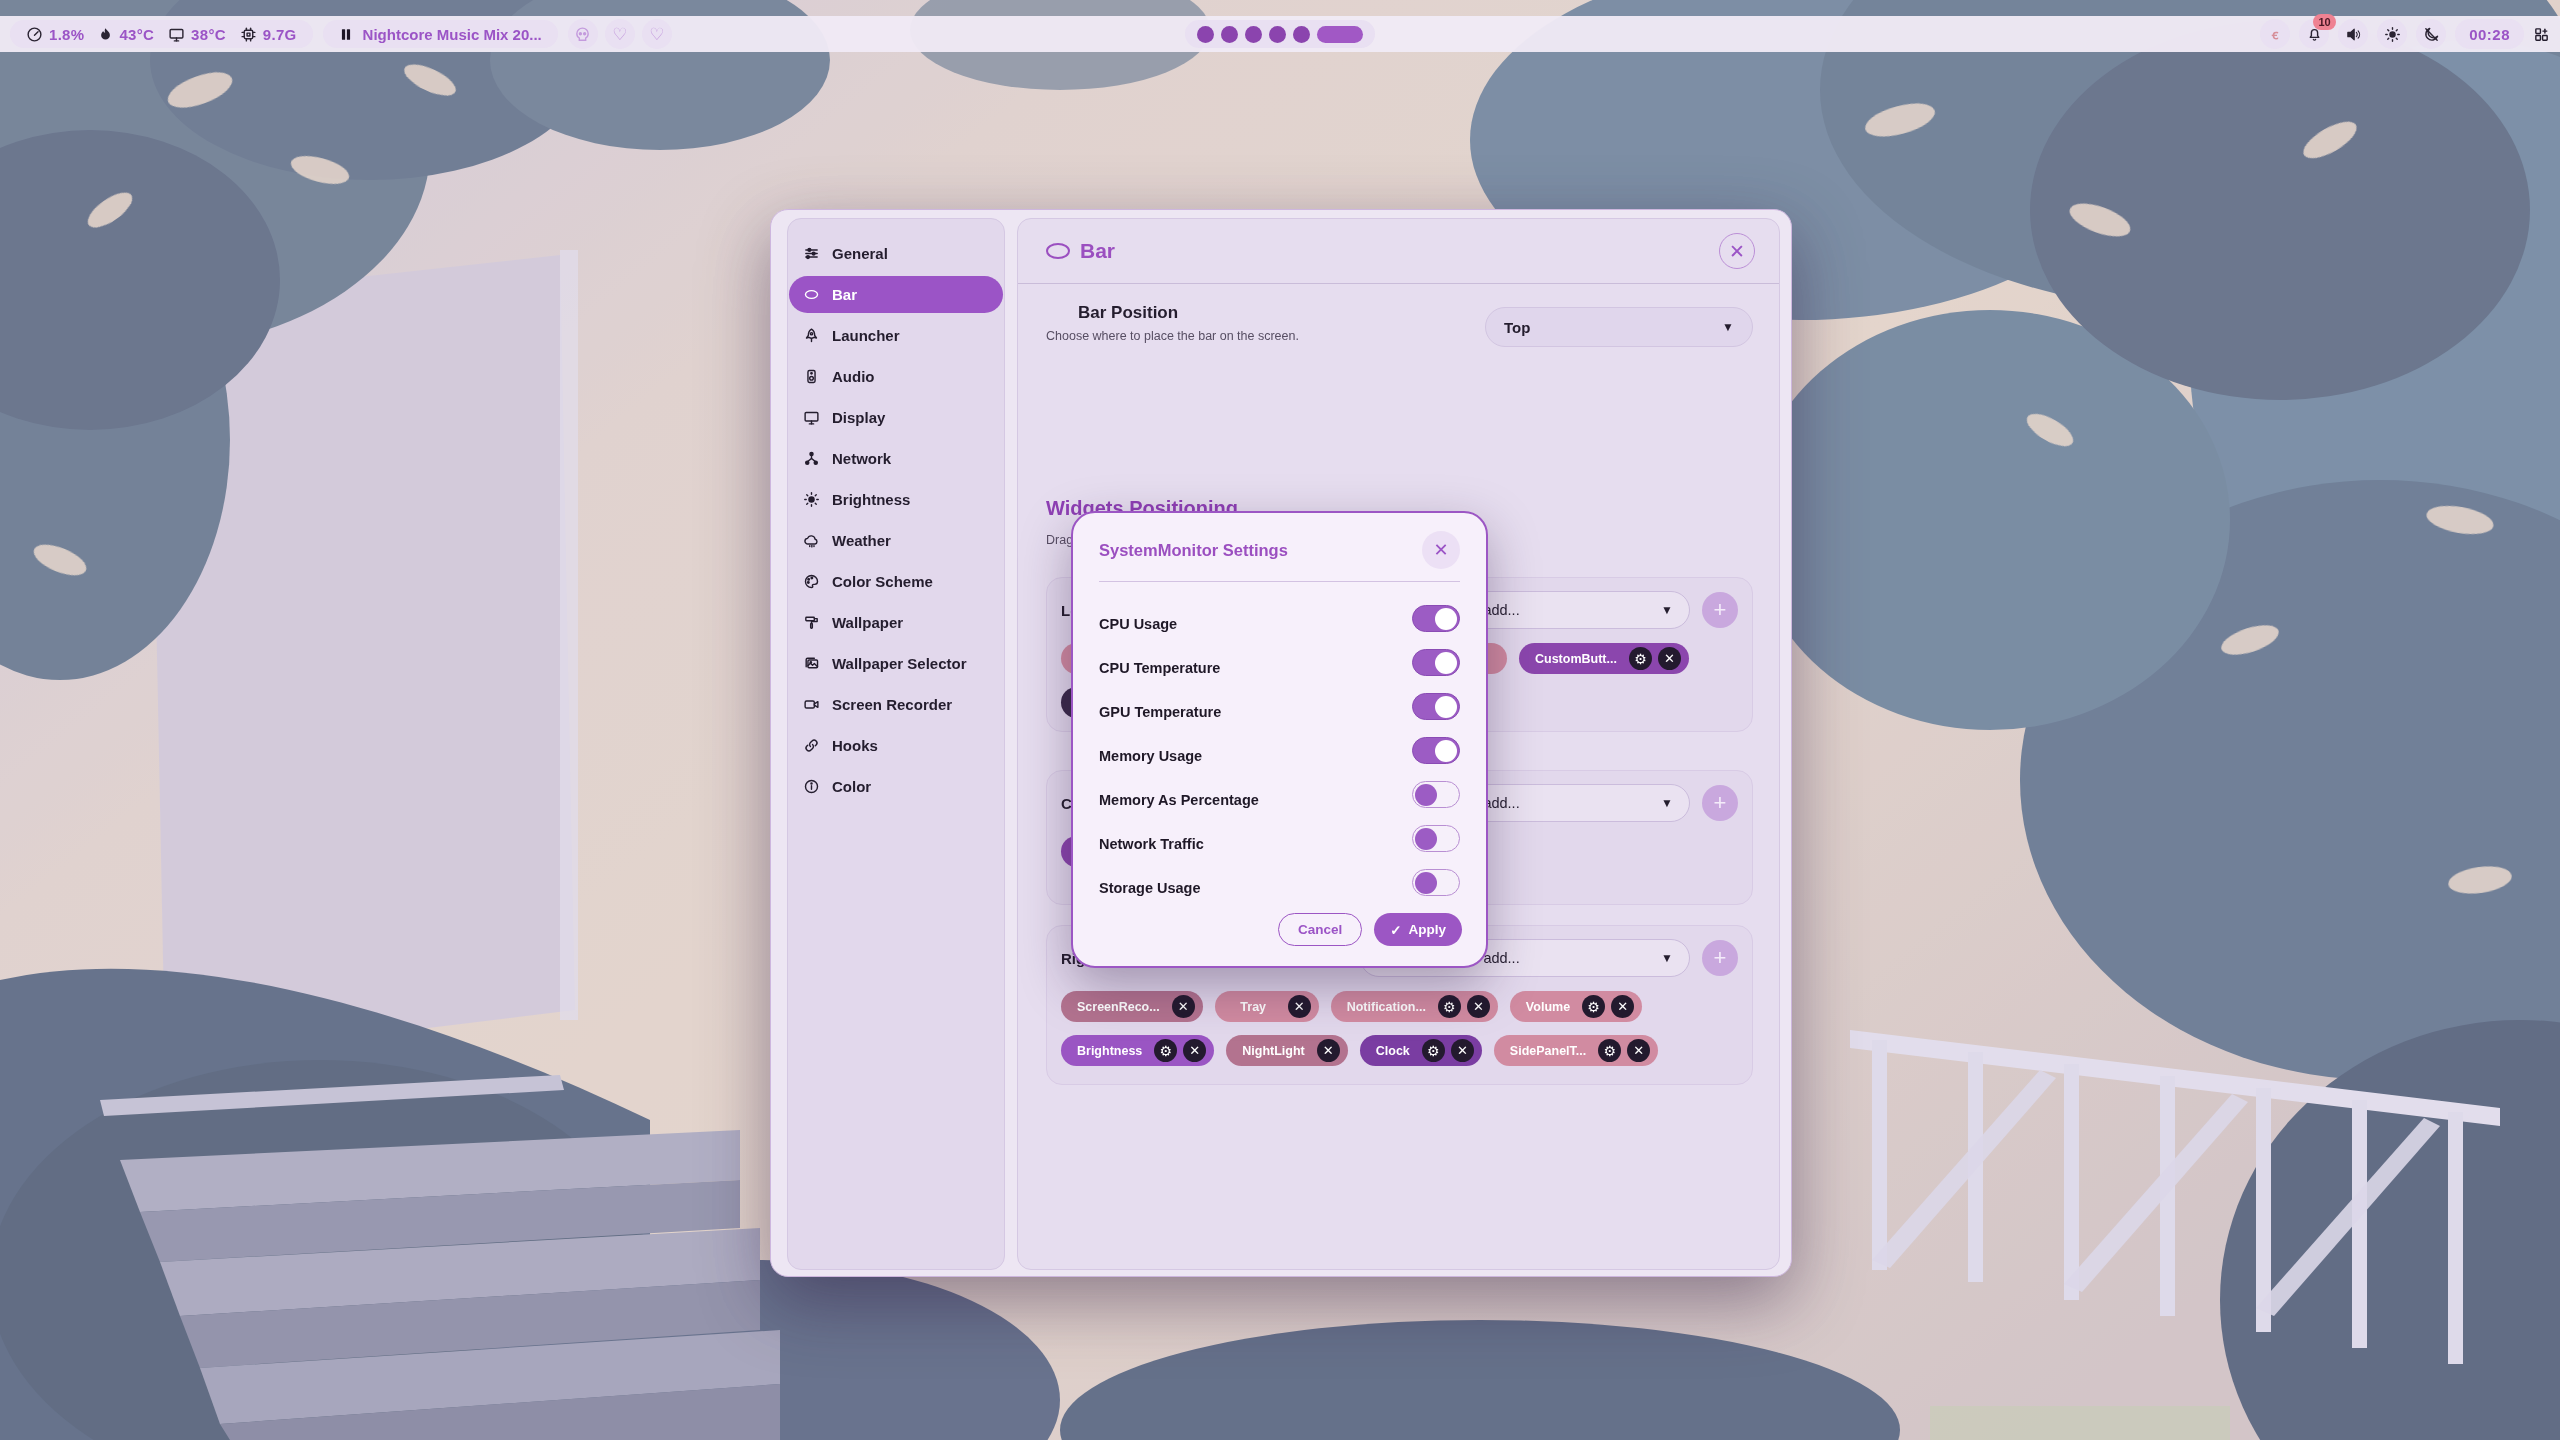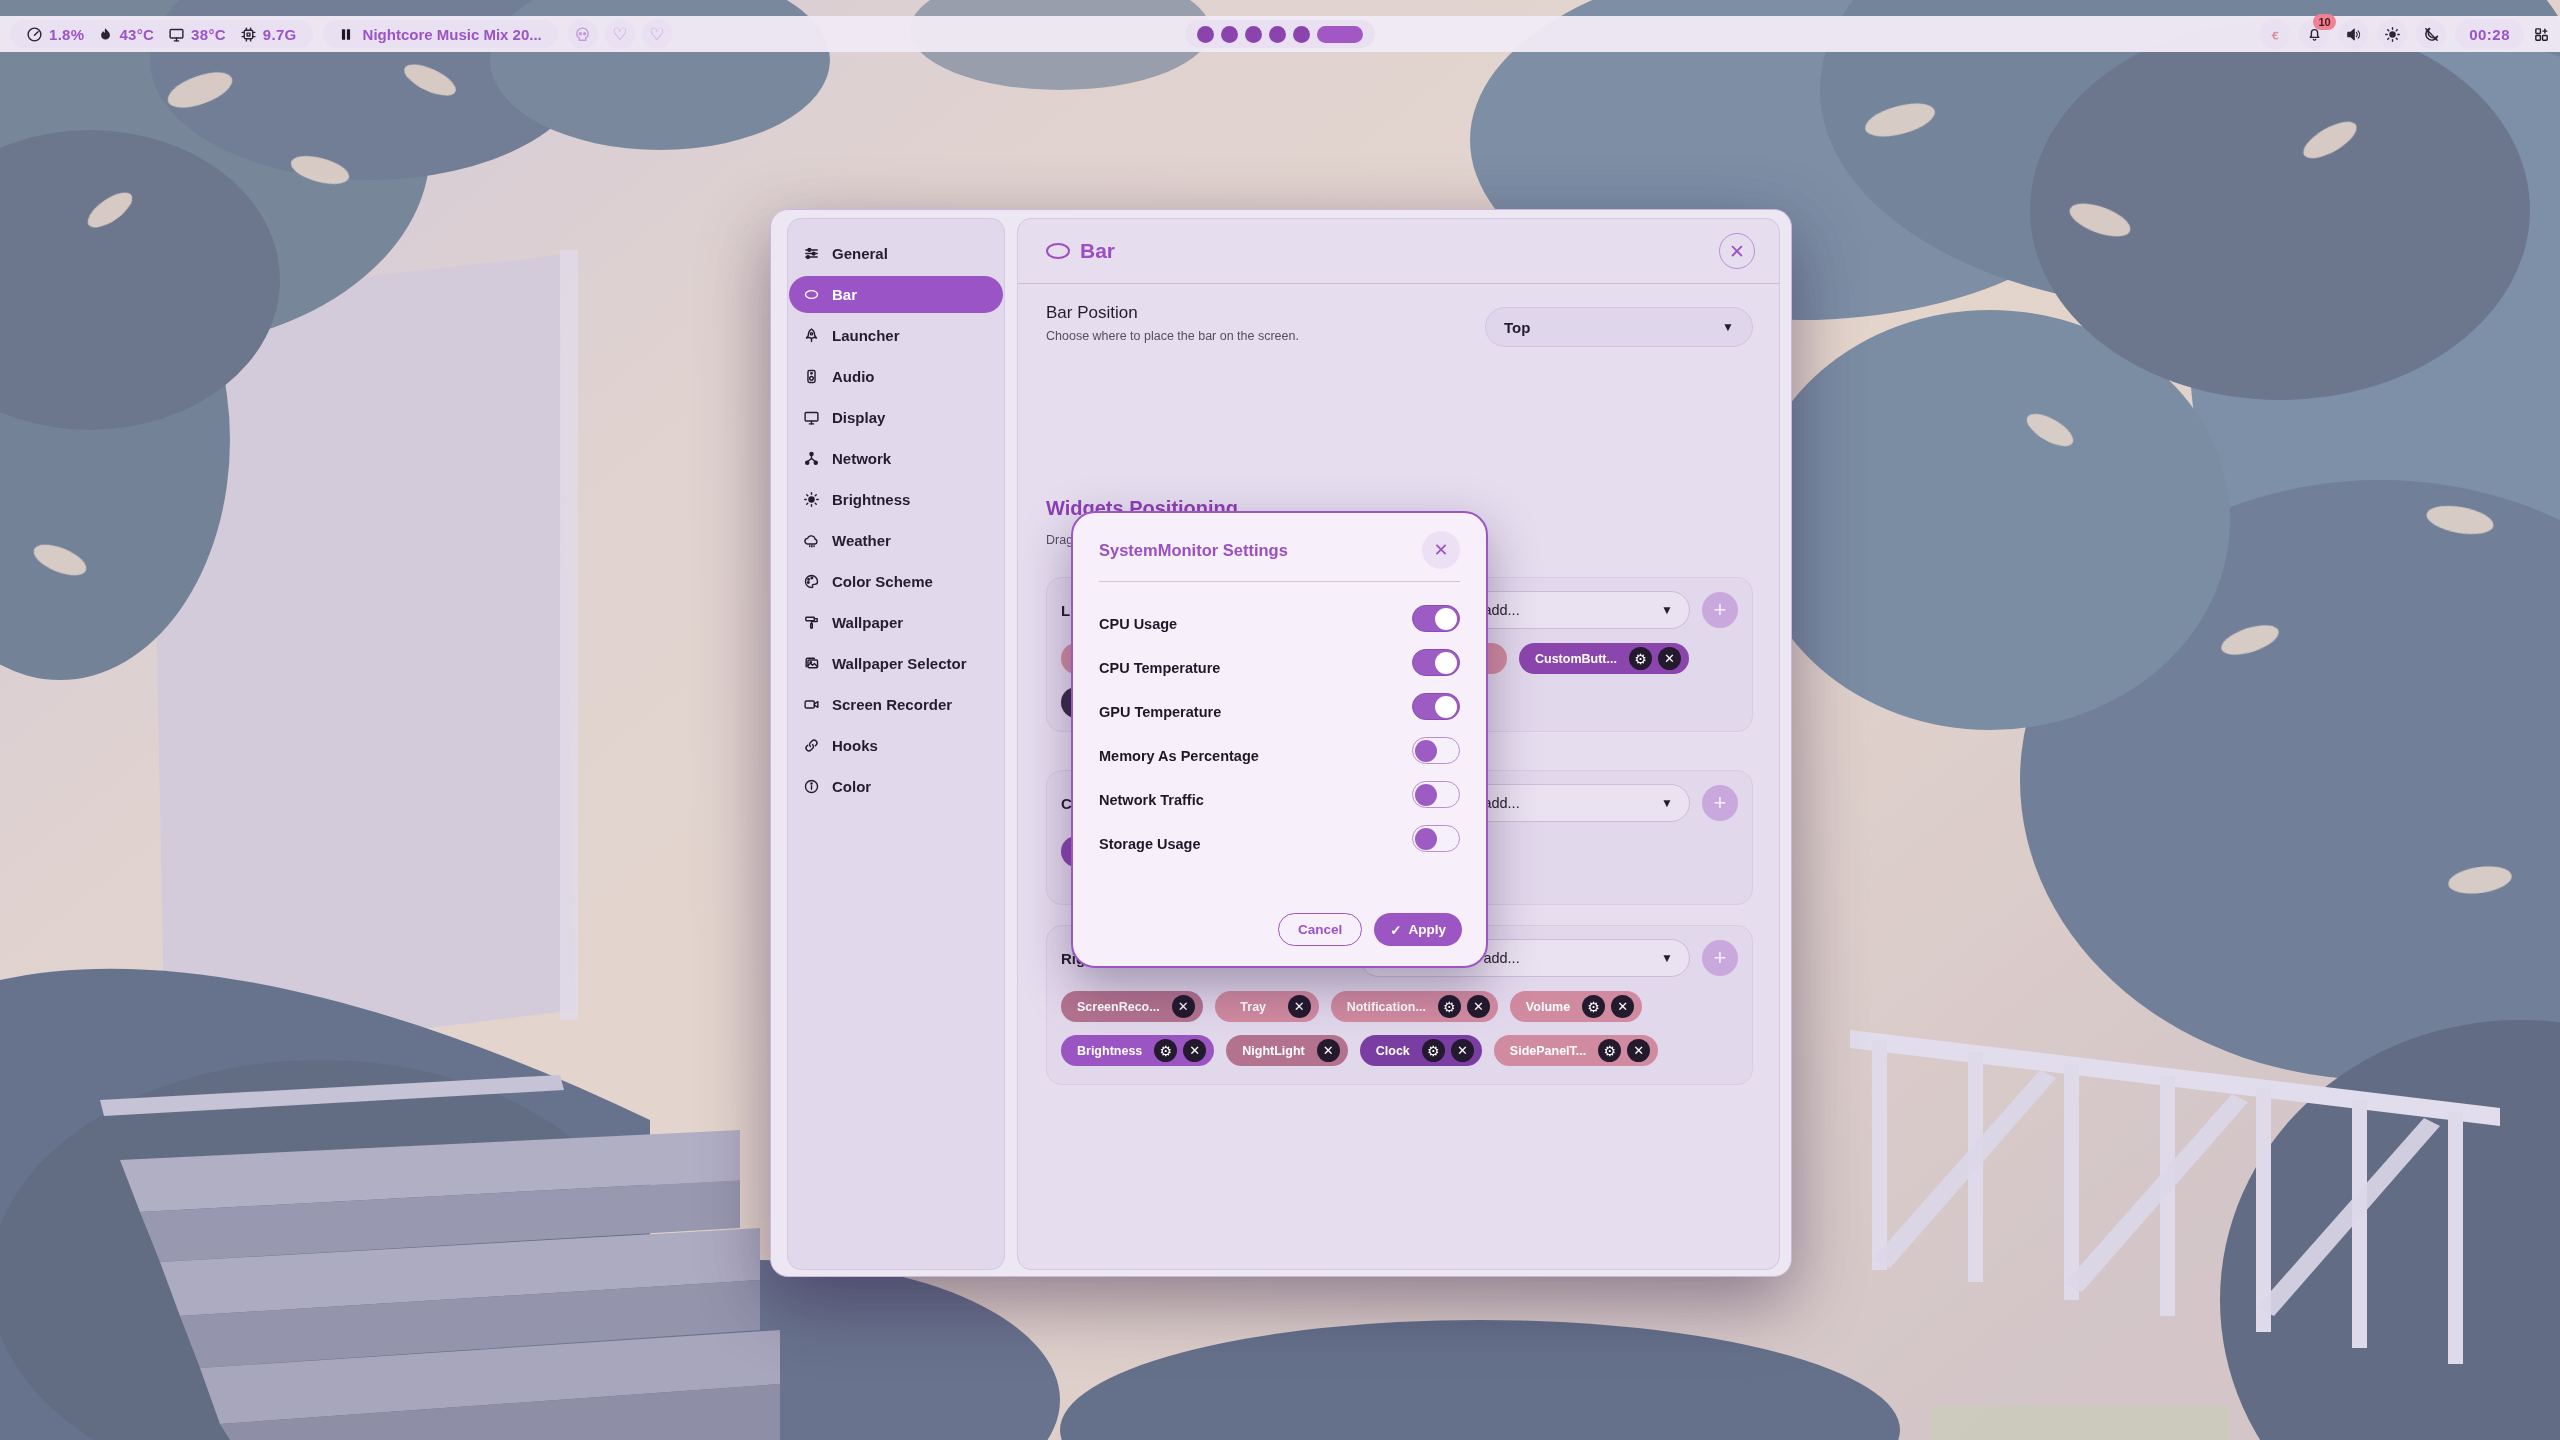--- a/index.html
+++ b/index.html
@@ -61,21 +61,21 @@
     border-radius:14px; background:#e6ddef; border:1px solid #d5c8e3; }
   .page-header { position:absolute; left:28px; top:20px; display:flex;
     align-items:center; gap:10px; color:#9b4fc0; }
   .page-title { font-size:21px; font-weight:700; }
   .oval-ic { width:24px; height:16px; border:2.5px solid #9b4fc0; border-radius:50%; }
   .win-close { position:absolute; right:24px; top:14px; width:36px; height:36px;
     border-radius:50%; border:1.5px solid #bb8fd6; color:#9b54c6; display:flex;
     align-items:center; justify-content:center; font-size:19px; background:transparent; }
   .hdr-divider { position:absolute; left:0; right:0; top:64px; height:1px;
     background:#c9bcd9; }
-  .setting-title { font-size:17px; font-weight:400; color:#241d2e; }
+  .setting-title { font-size:17px; font-weight:700; color:#241d2e;margin-left:32px; }
   .setting-desc { font-size:12.5px; color:#574e63; margin-top:6px; }
   #bar-position-block { position:absolute; left:28px; top:84px; }
   #bar-position-dd { position:absolute; right:26px; top:88px; width:268px; height:40px;
     border-radius:20px; background:#e0d6ec; border:1px solid #d2c5e1; display:flex;
     align-items:center; justify-content:space-between; padding:0 18px; }
   .dd-value { font-size:15px; font-weight:700; color:#241d2e; }
   .dd-caret { font-size:12px; color:#241d2e; }
   #bg-opacity-block { position:absolute; left:28px; top:148px; width:707px; }
   .slider-row { position:relative; margin-top:16px; height:32px; }
   .slider-track { position:absolute; left:0; top:12px; width:652px; height:9px;
@@ -696,20 +696,26 @@
             <div class="knob"></div>
           </div>
         </div>
         <div class="toggle-row">
           <span class="toggle-label">GPU Temperature</span>
           <div class="toggle on">
             <div class="knob"></div>
           </div>
         </div>
         <div class="toggle-row">
+          <span class="toggle-label">Memory Usage</span>
+          <div class="toggle on">
+            <div class="knob"></div>
+          </div>
+        </div>
+        <div class="toggle-row">
           <span class="toggle-label">Memory As Percentage</span>
           <div class="toggle off">
             <div class="knob"></div>
           </div>
         </div>
         <div class="toggle-row">
           <span class="toggle-label">Network Traffic</span>
           <div class="toggle off">
             <div class="knob"></div>
           </div>

